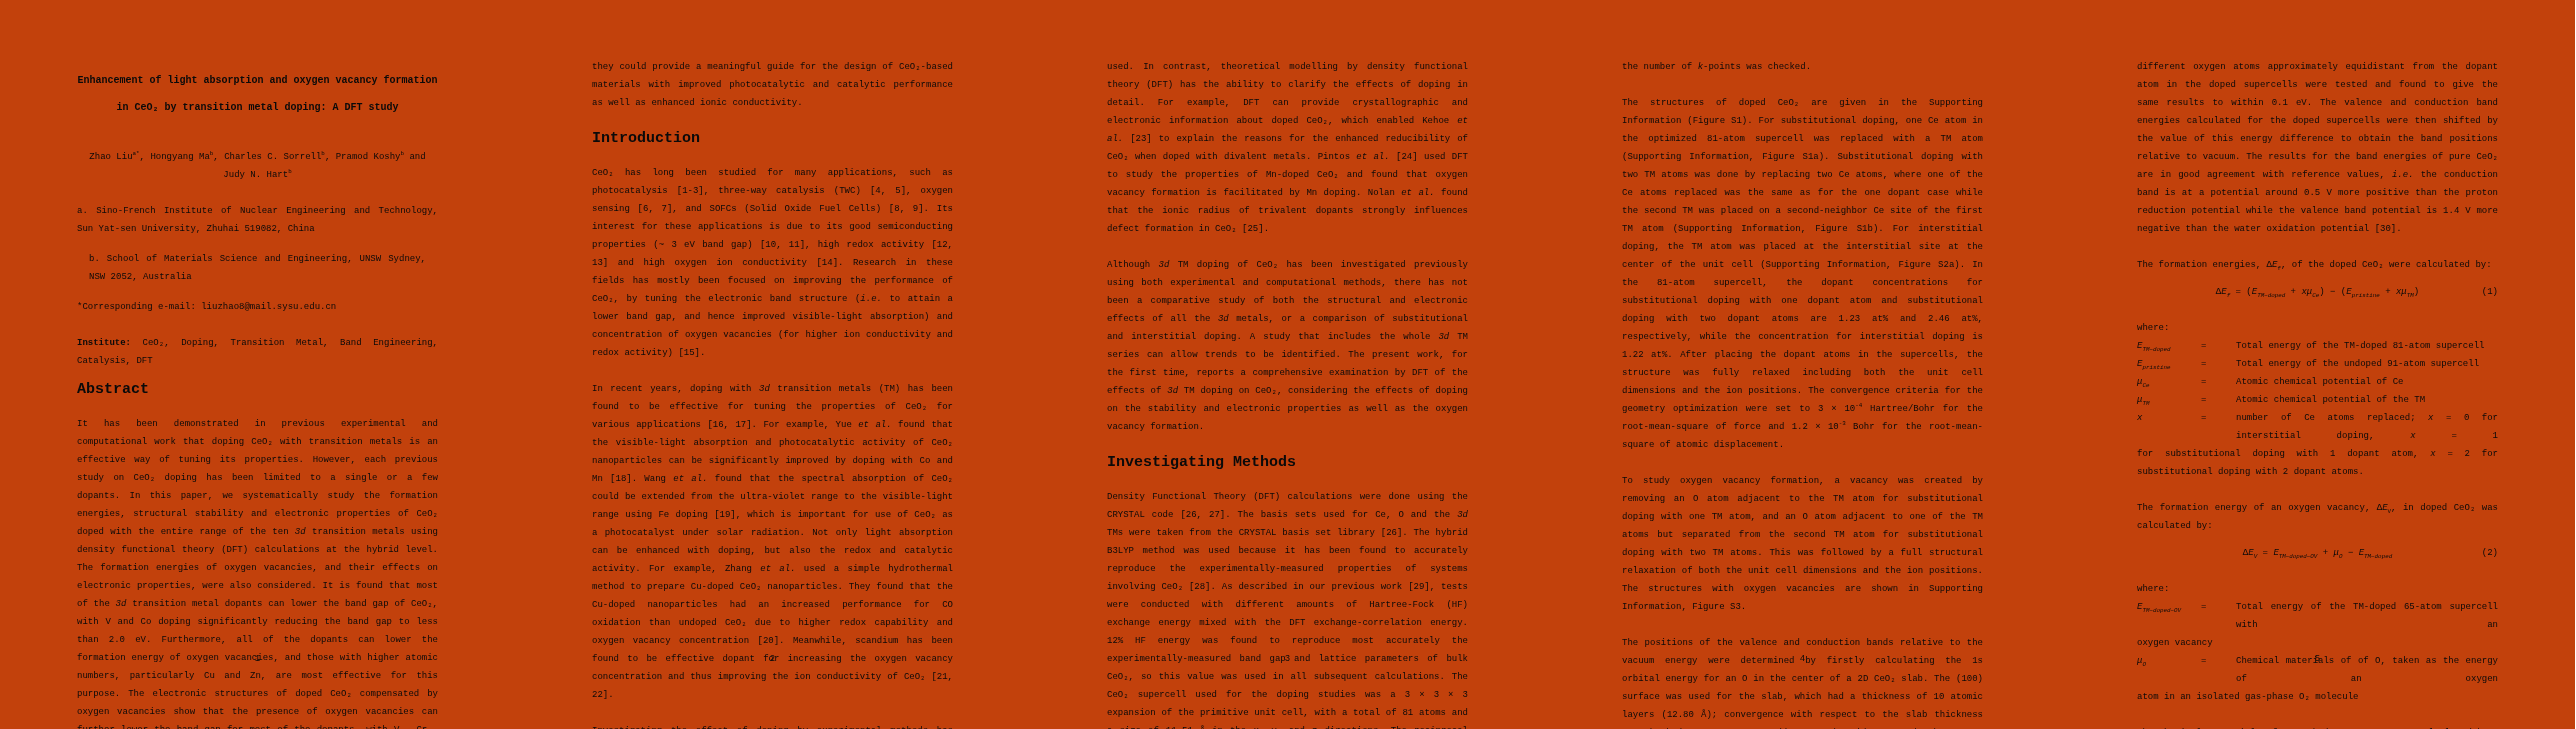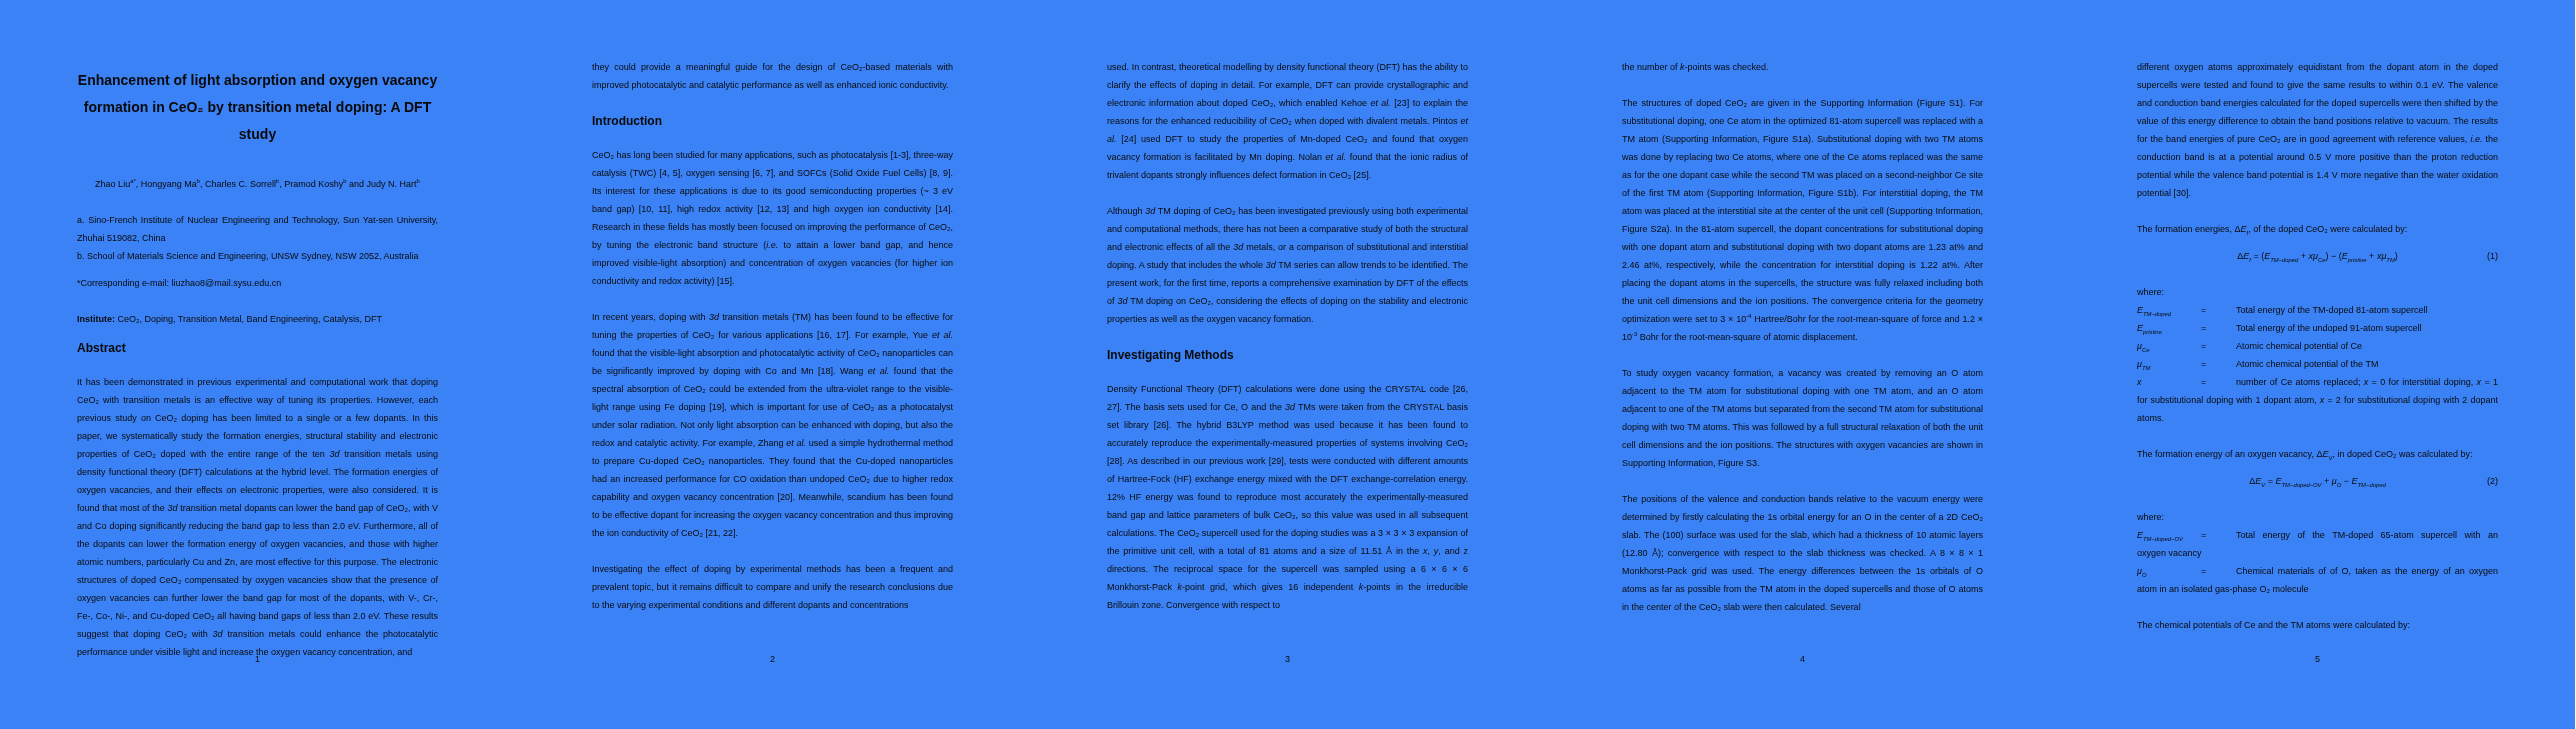--- a/index.html
+++ b/index.html
@@ -16,49 +16,49 @@
     width: 2576px;
     height: 729px;
     background: #ffffff;
   }
   .page {
     position: relative;
     width: 515px;
     height: 729px;
     box-sizing: border-box;
     padding: 58px 77px 0 77px;
-    background: #3b82f6;
+    background: #c2410c;
     color: #0a0a0a;
-    font-family: Liberation Sans, sans-serif;
+    font-family: Liberation Mono, monospace;
     font-size: 9px;
     line-height: 18px;
     flex: none;
   }
   .title {
-    font-size: 14px;
+    font-size: 10px;
     font-weight: bold;
     text-align: center;
     line-height: 27px;
     margin: 8.5px 0 0 0;
   }
   .authors {
     text-align: center;
     margin: 27px 0 0 0;
   }
   .affil {
     text-align: justify;
     margin: 18px 0 0 0;
   }
   .affil + .affil {
-    margin: 0;
+    margin: 12px;
   }
   .email   { margin: 9px 0 0 0; }
   .keywords{ margin: 18px 0 0 0; text-align: justify; }
   .heading {
-    font-size: 12px;
+    font-size: 15px;
     font-weight: bold;
     margin: 11px 0 0 0;
     text-align: left;
   }
   .para {
     text-align: justify;
     margin: 0 0 18px 0;
   }
   .heading + .para { margin-top: 16px; }
   .tight { margin: 0; }

